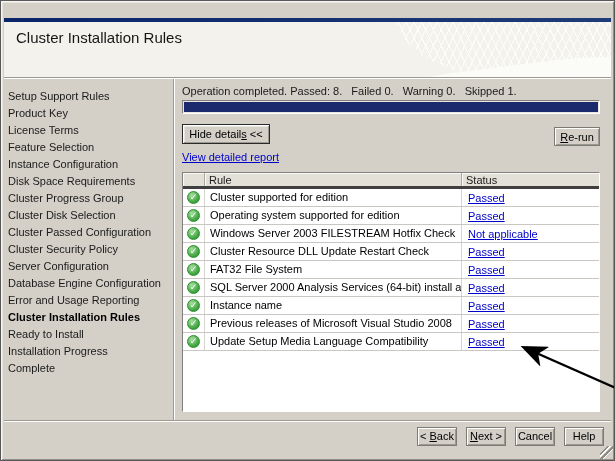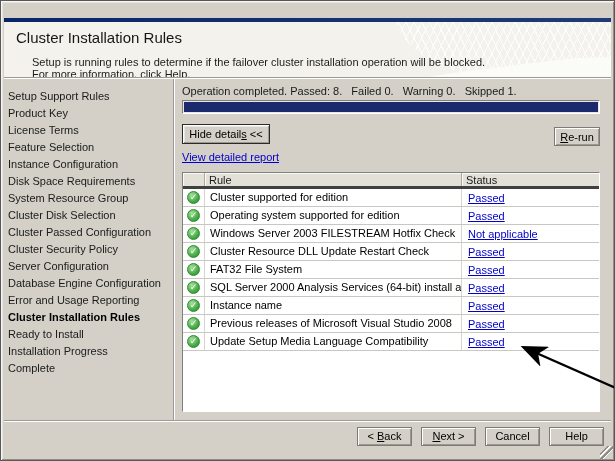--- a/index.html
+++ b/index.html
@@ -100,21 +100,21 @@
   }
   .lv-rule{width:257px;flex:0 0 auto;padding-left:5px;height:100%;line-height:17px;border-right:1px solid #d6d4ce;white-space:nowrap;overflow:hidden;}
   .lv-status{flex:1 1 auto;padding-left:6px;}
 
   
   .footer{
     position:absolute;left:3px;right:3px;bottom:3px;height:37px;
     border-top:1px solid #9c9a92;box-shadow:inset 0 1px 0 #ffffff;
     display:flex;justify-content:flex-end;align-items:center;gap:9px;padding:0 7px 6px 0;
   }
-  .btn-footer{width:55px;height:19px;}
+  .btn-footer{width:40px;height:19px;}
   .grip{
     position:absolute;right:1px;bottom:1px;width:13px;height:13px;
     background:
       linear-gradient(135deg, transparent 0 5px, #8f8d86 5px 7px, #fff 7px 8px, transparent 8px 9px, #8f8d86 9px 11px, #fff 11px 12px, transparent 12px);
   }
 
   .arrow-overlay{position:absolute;inset:0;pointer-events:none;z-index:50;}
 </style>
 </head>
 <body>
@@ -139,38 +139,37 @@
       <span class="winbtn">
           <span class="glyph-close">×</span>
         </span>
     </span>
   </div>
 
   <div class="header">
     <div class="mesh"></div>
     <div class="swoosh"></div>
     <div class="page-title">Cluster Installation Rules</div>
-    <div class="page-subtitle">Setup is running rules to determine if the failover cluster installation operation will be blocked. For more information, click Help.</div>
   </div>
 
   <div class="body">
     <div class="sidebar">
   <div class="nav-item">Setup Support Rules</div>
 
   <div class="nav-item">Product Key</div>
 
   <div class="nav-item">License Terms</div>
 
   <div class="nav-item">Feature Selection</div>
 
   <div class="nav-item">Instance Configuration</div>
 
   <div class="nav-item">Disk Space Requirements</div>
 
-  <div class="nav-item">System Resource Group</div>
+  <div class="nav-item">Cluster Progress Group</div>
 
   <div class="nav-item">Cluster Disk Selection</div>
 
   <div class="nav-item">Cluster Passed Configuration</div>
 
   <div class="nav-item">Cluster Security Policy</div>
 
   <div class="nav-item">Server Configuration</div>
 
   <div class="nav-item">Database Engine Configuration</div>

